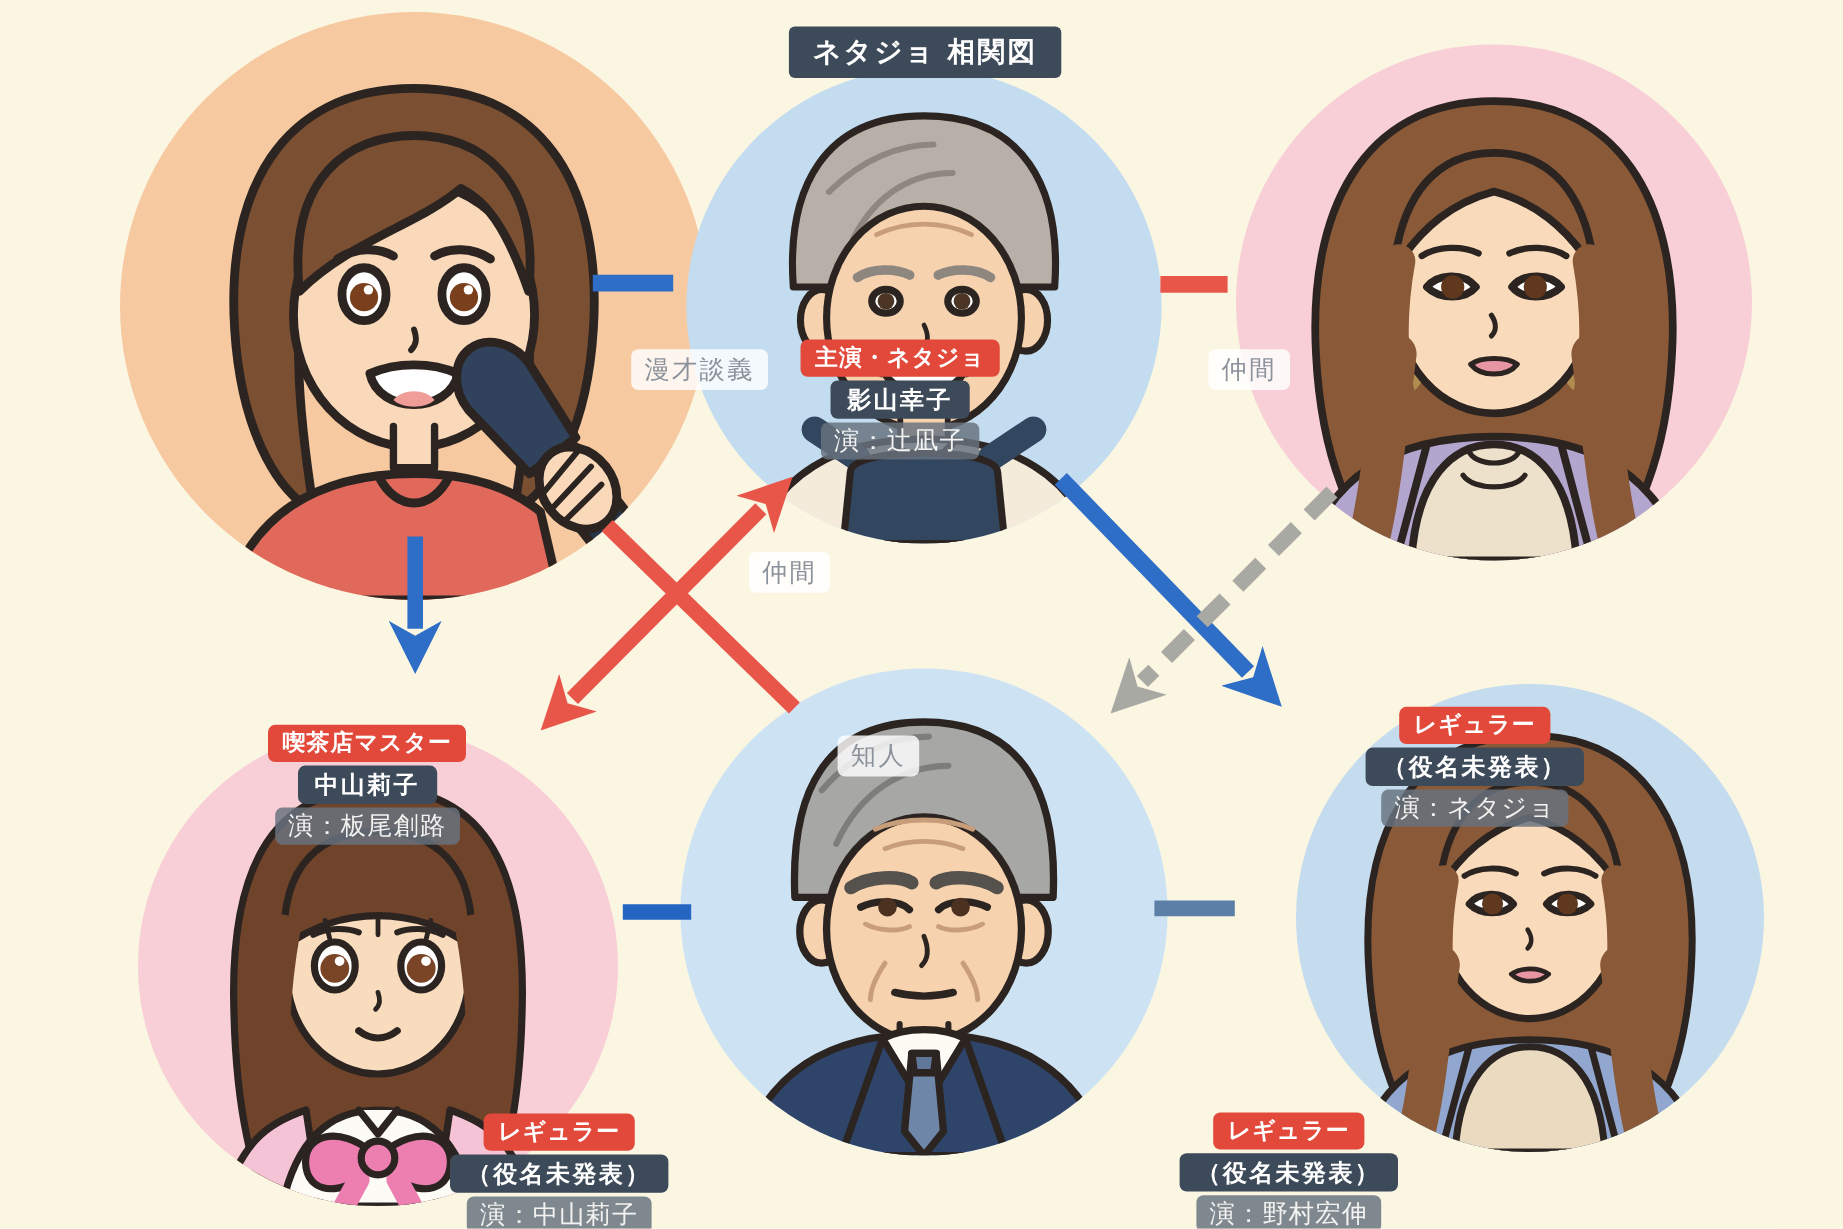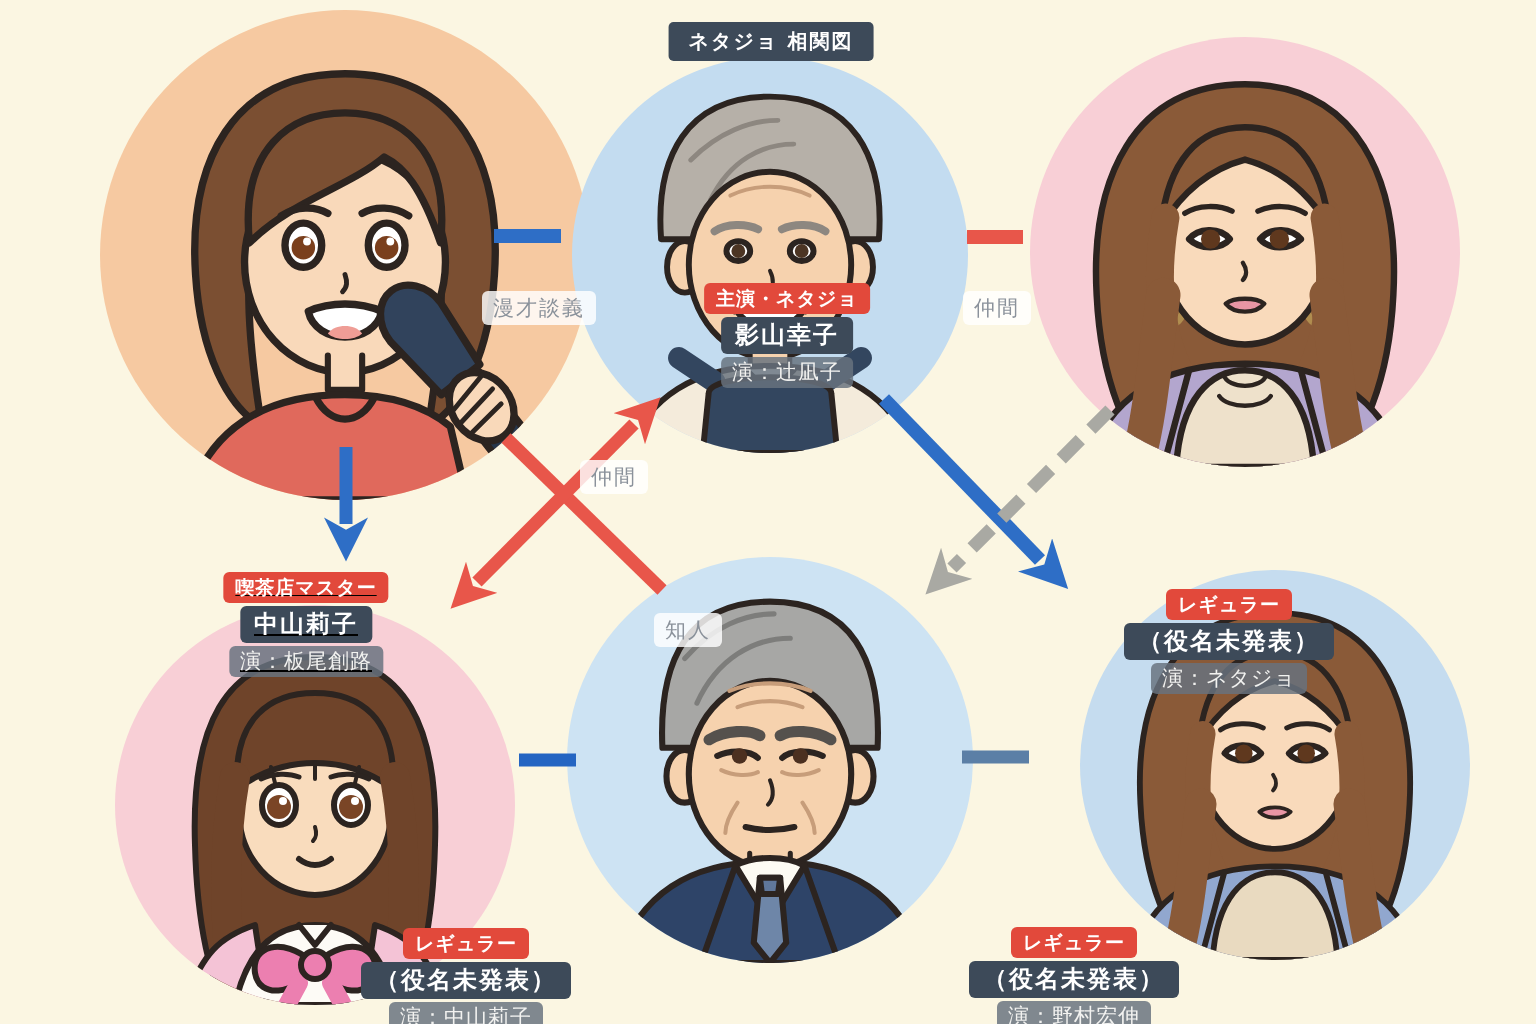--- a/index.html
+++ b/index.html
@@ -16,31 +16,31 @@
   .c-tr{left:1030px;top:37px;width:430px;height:430px;background:#f8cfd6;}
   .c-bl{left:115px;top:605px;width:400px;height:400px;background:#f8cfd6;}
   .c-bc{left:567px;top:557px;width:406px;height:406px;background:#cde3f3;}
   .c-br{left:1080px;top:570px;width:390px;height:390px;background:#c5dcef;}
   
   .links{position:absolute;left:0;top:0;width:1536px;height:1024px;pointer-events:none;}
   
   .badge{display:inline-block;border-radius:6px;white-space:nowrap;line-height:1.3;box-sizing:border-box;}
   .title-badge{
     position:absolute;left:771px;top:22px;transform:translateX(-50%);
-    background:#3d4a59;color:#ffffff;font-weight:bold;font-size:20px;
+    background:#3d4a59;color:#ffffff;font-weight:bold;font-size:23px;
     padding:6px 20px;border-radius:5px;letter-spacing:2px;
   }
   .badge-group{position:absolute;display:flex;flex-direction:column;align-items:center;gap:3px;transform:translateX(-50%);}
   .badge-red{background:#e2493b;color:#fff;font-weight:bold;font-size:19px;padding:3px 12px;letter-spacing:1px;}
-  .badge-name{background:#3d4a59;color:#fff;font-weight:bold;font-size:24px;padding:3px 14px;letter-spacing:2px;}
+  .badge-name{background:#3d4a59;color:#fff;font-weight:bold;font-size:20px;padding:3px 14px;letter-spacing:2px;}
   .badge-actor{background:rgba(104,114,126,0.84);color:#f2f2f0;font-size:21px;padding:2px 11px;letter-spacing:1px;}
   .relation-label{
     position:absolute;transform:translateX(-50%);
     background:rgba(255,255,255,0.82);color:#8b929b;font-size:21px;
-    padding:3px 11px;border-radius:6px;letter-spacing:2px;white-space:nowrap;
+    padding:3px 11px;border-radius:6px;letter-spacing:2px;white-space:nowrap;margin-left:44px;
   }
 </style>
 </head>
 <body>
 
 <div class="stage">
 
   <div class="circle c-tl">
     <svg viewBox="0 0 200 200">
       <g stroke="#2c2420" stroke-width="3" stroke-linejoin="round" stroke-linecap="round">
@@ -231,27 +231,27 @@
     <line x1="962" y1="757" x2="1029" y2="757" stroke="#5b7fa6" stroke-width="13"></line>
     <line x1="346" y1="447" x2="346" y2="524" stroke="#2e6ec6" stroke-width="13" marker-end="url(#ah-blue)"></line>
     <line x1="884" y1="399" x2="1040" y2="560" stroke="#2e6ec6" stroke-width="14" marker-end="url(#ah-blue)"></line>
     <line x1="1110" y1="410" x2="952" y2="568" stroke="#a9a9a3" stroke-width="13" stroke-dasharray="27 15" marker-end="url(#ah-gray)"></line>
     <line x1="506" y1="438" x2="662" y2="590" stroke="#e8564a" stroke-width="13"></line>
     <line x1="477" y1="582" x2="634" y2="424" stroke="#e8564a" stroke-width="13" marker-start="url(#ah-red)" marker-end="url(#ah-red)"></line>
   </svg>
 
   <div class="title-badge">ネタジョ 相関図</div>
 
-  <div class="badge-group" style="left:787px;top:283px;text-align:right;">
+  <div class="badge-group" style="left:750px;top:283px;text-align:right;">
     <span class="badge badge-red">主演・ネタジョ</span>
     <span class="badge badge-name">影山幸子</span>
     <span class="badge badge-actor">演：辻凪子</span>
   </div>
 
-  <div class="badge-group" style="left:306px;top:572px;text-decoration:underline;">
+  <div class="badge-group" style="left:306px;top:604px;">
     <span class="badge badge-red">喫茶店マスター</span>
     <span class="badge badge-name">中山莉子</span>
     <span class="badge badge-actor">演：板尾創路</span>
   </div>
 
   <div class="badge-group" style="left:1229px;top:589px;">
     <span class="badge badge-red">レギュラー</span>
     <span class="badge badge-name">（役名未発表）</span>
     <span class="badge badge-actor">演：ネタジョ</span>
   </div>

